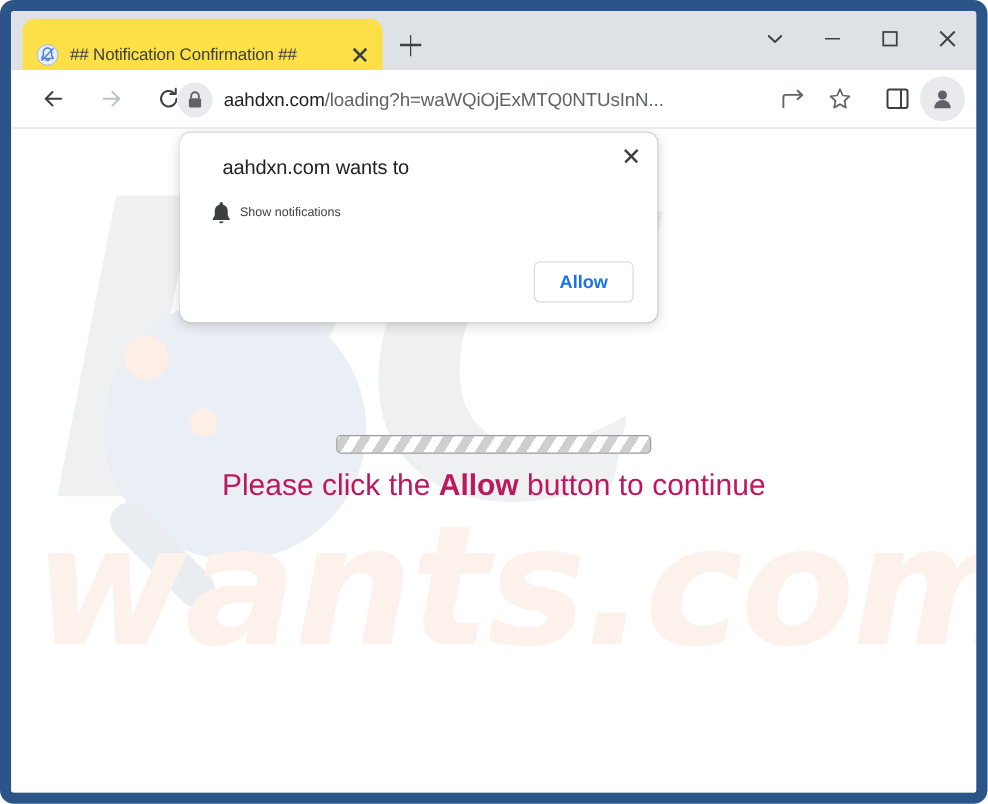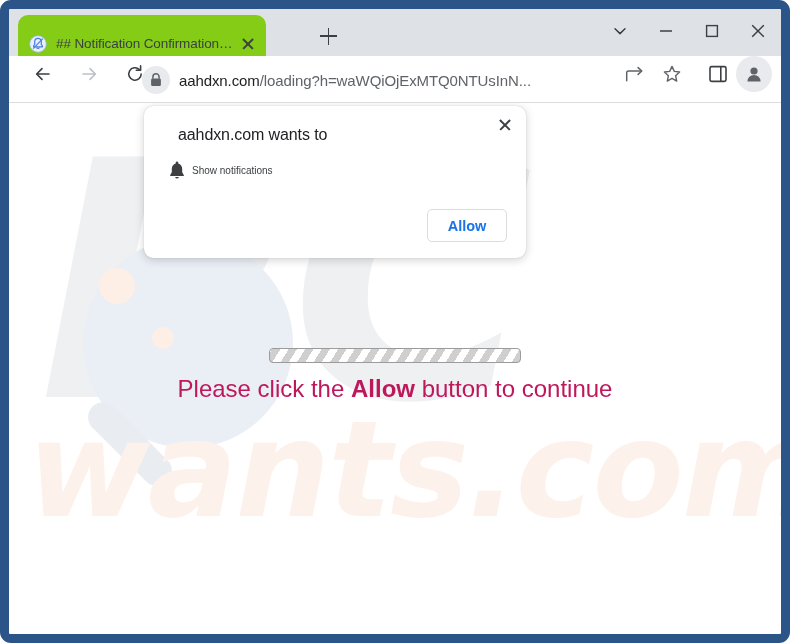--- a/index.html
+++ b/index.html
@@ -40,23 +40,23 @@
     position: absolute;
     left: 0; top: 0;
     width: 772px;
     height: 47px;
     background: #dee1e6;
   }
   .tab {
     position: absolute;
     left: 9px;
     top: 6px;
-    width: 248px;
+    width: 288px;
     height: 41px;
-    background: #84cc16;
+    background: #fde047;
     border-radius: 10px 10px 0 0;
     display: flex;
     align-items: center;
     padding: 16px 8px 0 11px;
     box-sizing: border-box;
   }
   .tab-favicon {
     width: 18px; height: 18px;
     flex: 0 0 18px;
     margin-right: 9px;
@@ -118,20 +118,21 @@
   
   .toolbar {
     position: absolute;
     left: 0; top: 47px;
     width: 772px;
     height: 47px;
     background: #ffffff;
     border-bottom: 1px solid #dadce0;
     box-sizing: border-box;
     display: flex;
+    align-items: center;
   }
   .tb-btn {
     width: 36px; height: 36px;
     position: relative;
     flex: 0 0 36px;
     border-radius: 50%;
   }
   .tb-btn svg { position: absolute; left: 50%; top: 50%; transform: translate(-50%,-50%); }
 
   .omnibox {

